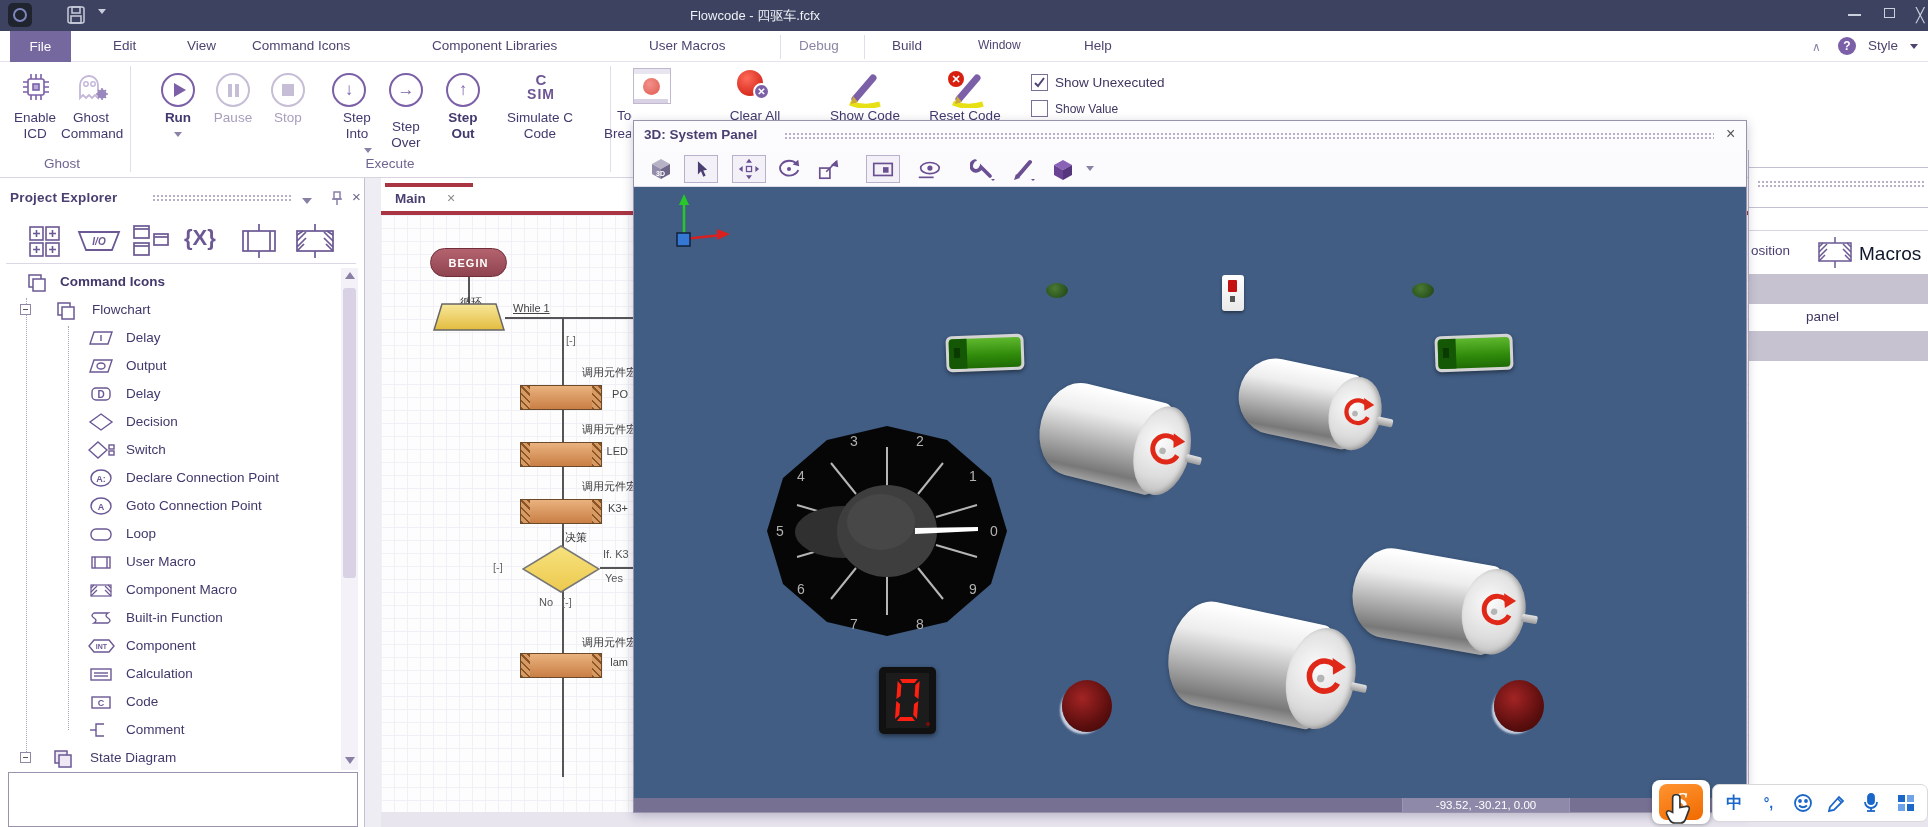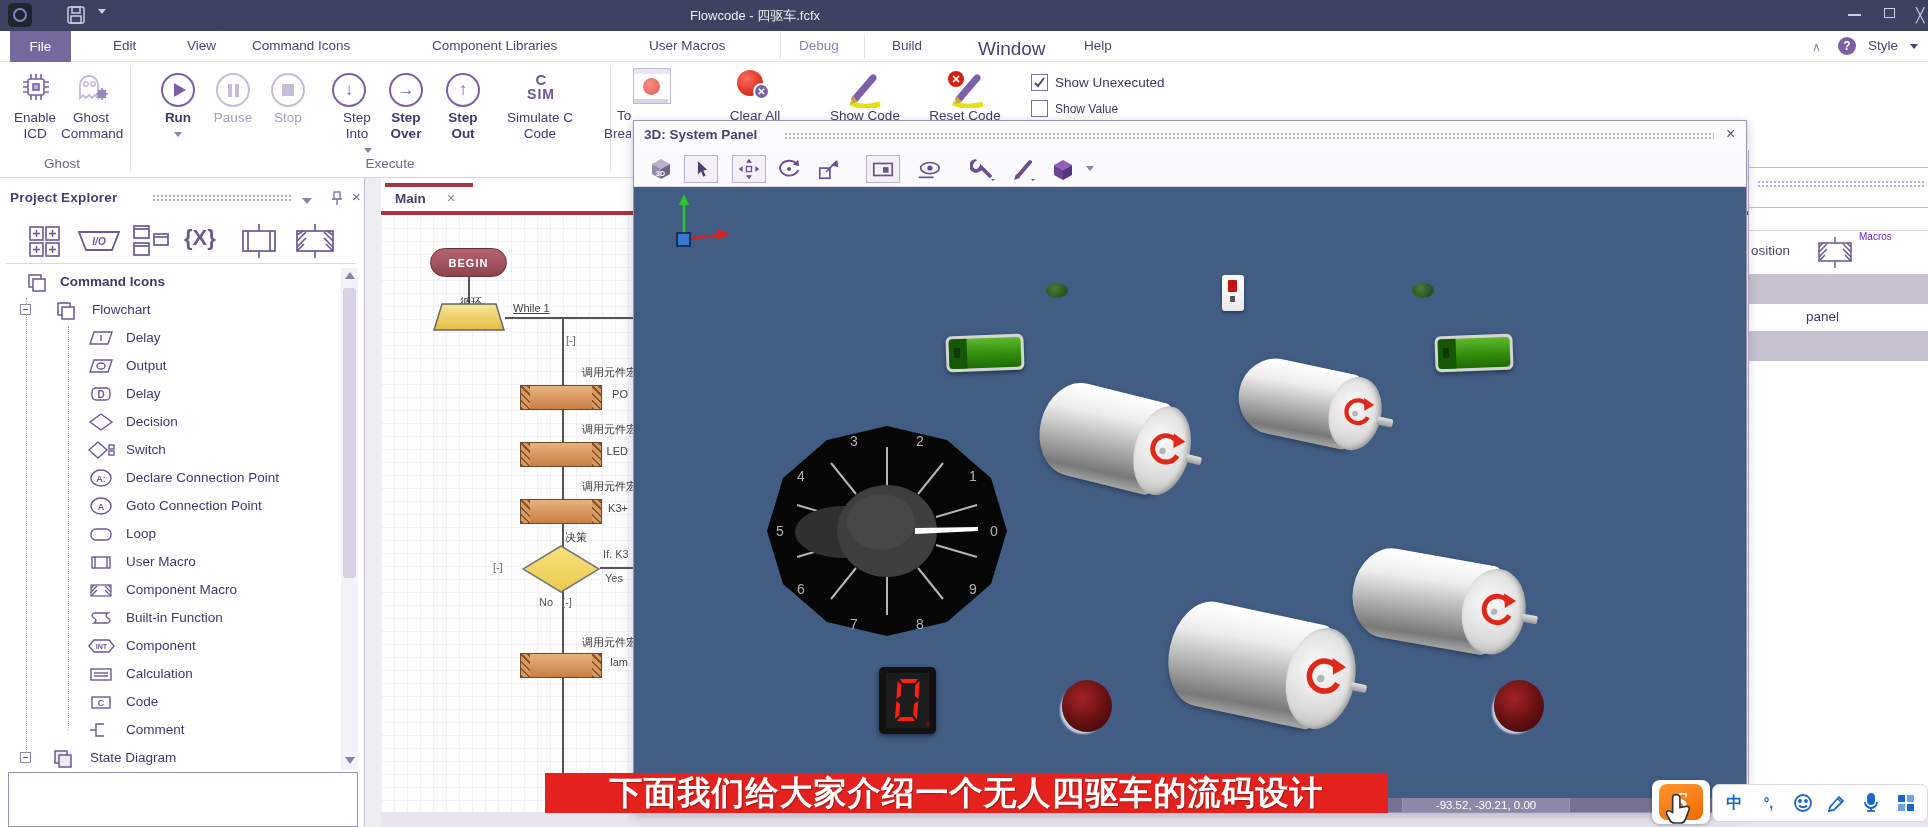--- a/index.html
+++ b/index.html
@@ -55,21 +55,21 @@
     <div class="ab" style="left:10px;top:0;width:61px;height:31px;background:#75689f;color:#fff;font-size:13.5px;display:flex;align-items:center;justify-content:center">File</div>
     <span class="ab" style="left:113px;top:7px;font-size:13.5px;color:#4f4470">Edit</span>
     <span class="ab" style="left:187px;top:7px;font-size:13.5px;color:#4f4470">View</span>
     <span class="ab" style="left:252px;top:7px;font-size:13.5px;color:#4f4470">Command Icons</span>
     <span class="ab" style="left:432px;top:7px;font-size:13.5px;color:#4f4470">Component Libraries</span>
     <span class="ab" style="left:649px;top:7px;font-size:13.5px;color:#4f4470">User Macros</span>
     <span class="ab vsep" style="left:780px;top:4px;height:24px"></span>
     <span class="ab" style="left:799px;top:7px;font-size:13.5px;color:#8b84a4">Debug</span>
     <span class="ab vsep" style="left:864px;top:4px;height:24px"></span>
     <span class="ab" style="left:892px;top:7px;font-size:13.5px;color:#4f4470">Build</span>
-    <span class="ab" style="left:978px;top:7px;font-size:19px;color:#4f4470">Window</span>
+    <span class="ab" style="left:978px;top:7px;font-size:12px;color:#4f4470">Window</span>
     <span class="ab" style="left:1084px;top:7px;font-size:13.5px;color:#4f4470">Help</span>
     <span class="ab" style="left:1812px;top:9px;color:#8b84a4;font-size:12px">∧</span>
     <span class="ab" style="left:1838px;top:6px;width:18px;height:18px;border-radius:50%;background:#7b60a8;color:#fff;font-size:12px;font-weight:bold;display:flex;align-items:center;justify-content:center">?</span>
     <span class="ab" style="left:1868px;top:7px;font-size:13.5px;color:#4f4470">Style</span>
     <span class="ab" style="left:1910px;top:13px;width:0;height:0;border-left:4px solid transparent;border-right:4px solid transparent;border-top:5px solid #4f4470"></span>
   </div>
 
   <div class="ab" style="left:0;top:62px;width:1928px;height:116px;background:#fff;border-bottom:1px solid #d8d4e2;box-sizing:border-box">
 
     <div class="ab" style="left:6px;top:4px;width:58px;height:100px">
@@ -123,21 +123,21 @@
       <div class="circ" style="margin:7px auto 0">
           <span style="color:#7b60a8;font-weight:bold;font-size:17px">↓</span>
         </div>
       <div class="lbl" style="font-weight:normal;margin-top:3px;width:44px;margin-left:9px">Step Into</div>
       <span class="ab" style="left:38px;top:82px;width:0;height:0;border-left:4px solid transparent;border-right:4px solid transparent;border-top:5px solid #8c82a8"></span>
     </div>
     <div class="ab" style="left:383px;top:4px;width:46px;height:100px">
       <div class="circ" style="margin:7px auto 0">
           <span style="color:#7b60a8;font-weight:bold;font-size:17px">→</span>
         </div>
-      <div class="lbl" style="font-weight:bold;margin-top:3px;width:44px;margin-left:1px">Step Over</div>
+      <div class="lbl" style="font-weight:normal;margin-top:12px;width:44px;margin-left:1px">Step Over</div>
     </div>
     <div class="ab" style="left:440px;top:4px;width:46px;height:100px">
       <div class="circ" style="margin:7px auto 0">
           <span style="color:#7b60a8;font-weight:bold;font-size:17px">↑</span>
         </div>
       <div class="lbl" style="font-weight:bold;margin-top:3px;width:44px;margin-left:1px">Step Out</div>
     </div>
     <div class="ab" style="left:500px;top:4px;width:82px;height:100px">
       <div style="text-align:center;margin-top:6px;color:#6d5595;font-weight:bold;line-height:15px">
         <div style="font-size:15px">C</div>
@@ -484,21 +484,21 @@
     <div class="ab" style="left:0;top:80px;width:180px;height:1px;background:#d8d4e2"></div>
     <span class="ab" style="left:2px;top:93px;font-size:13.5px;color:#4a3f70">osition</span>
     <span class="ab" style="left:64px;top:87px">
       <svg width="44" height="32" viewBox="0 0 44 32" stroke="#6b5894" fill="#fff" stroke-width="1.5">
         <line x1="22" y1="0" x2="22" y2="6"></line>
           <rect x="6" y="6" width="32" height="18"></rect>
         <path d="M6 10 l4 -4 M6 15 l8 -8 M6 20 l8 -8 M6 24 l6 -6 M38 10 l-4 -4 M38 15 l-8 -8 M38 20 l-8 -8 M38 24 l-6 -6" fill="none"></path>
         <line x1="22" y1="24" x2="22" y2="31"></line>
       </svg>
     </span>
-    <span class="ab" style="left:110px;top:81px;font-size:10px;color:#6d28d9">Macros</span>
+    <span class="ab" style="left:110px;top:93px;font-size:19px;color:#0f172a">Macros</span>
     <div class="ab" style="left:0;top:124px;width:180px;height:30px;background:#c7c2d0"></div>
     <div class="ab" style="left:0;top:154px;width:180px;height:27px;background:#fff">
       <span style="position:absolute;left:57px;top:5px;font-size:13.5px;color:#3f3660">panel</span>
     </div>
     <div class="ab" style="left:0;top:181px;width:180px;height:30px;background:#c7c2d0"></div>
   </div>
 
   <div class="ab" style="left:381px;top:812px;width:1547px;height:15px;background:#e8e5ef"></div>
 
   <div class="ab" style="left:633px;top:120px;width:1114px;height:693px;background:#fcfbfd;border:1px solid #9a93ae;box-sizing:border-box;box-shadow:0 3px 10px rgba(40,30,70,.25);z-index:5">
@@ -702,23 +702,20 @@
       <div class="redled" style="left:860px;top:493px;width:50px;height:52px"></div>
     </div>
 
     <div class="ab" style="left:0;top:677px;width:1112px;height:14px;background:#767093">
       <div class="ab" style="left:768px;top:0;width:168px;height:14px;background:#8e88a9;border-left:1px solid #9b95b5;border-right:1px solid #9b95b5;box-sizing:border-box;display:flex;align-items:center;justify-content:center">
         <span style="font-size:11.5px;color:#fff;white-space:nowrap">-93.52, -30.21, 0.00</span>
       </div>
     </div>
   </div>
 
-  <div class="ab" style="left:545px;top:773px;width:843px;height:40px;background:#e5211d;z-index:6;display:flex;align-items:center;justify-content:center">
-    <span style="color:#fff;font-size:33px;font-weight:bold;white-space:nowrap;letter-spacing:1px;text-shadow:1px 1px 1px rgba(0,0,0,.3)">下面我们给大家介绍一个无人四驱车的流码设计</span>
-  </div>
 
   <div class="ab" style="left:1712px;top:784px;width:216px;height:38px;background:#fff;border:1px solid #d9d9d9;border-radius:7px;box-sizing:border-box;z-index:7;display:flex;align-items:center;justify-content:space-around;padding:0 4px">
     <span class="imeicon" style="color:#1a66c9;font-size:16px;font-weight:bold">中</span>
     <span class="imeicon" style="color:#1a66c9;font-size:14px;font-weight:bold">°,</span>
     <span class="imeicon">
       <svg width="20" height="20" viewBox="0 0 20 20" fill="none" stroke="#1a66c9" stroke-width="1.8">
           <circle cx="10" cy="10" r="8"></circle>
           <circle cx="7" cy="8" r="1" fill="#1a66c9"></circle>
           <circle cx="13" cy="8" r="1" fill="#1a66c9"></circle>
           <path d="M6 12.5 q4 3.5 8 0"></path>

